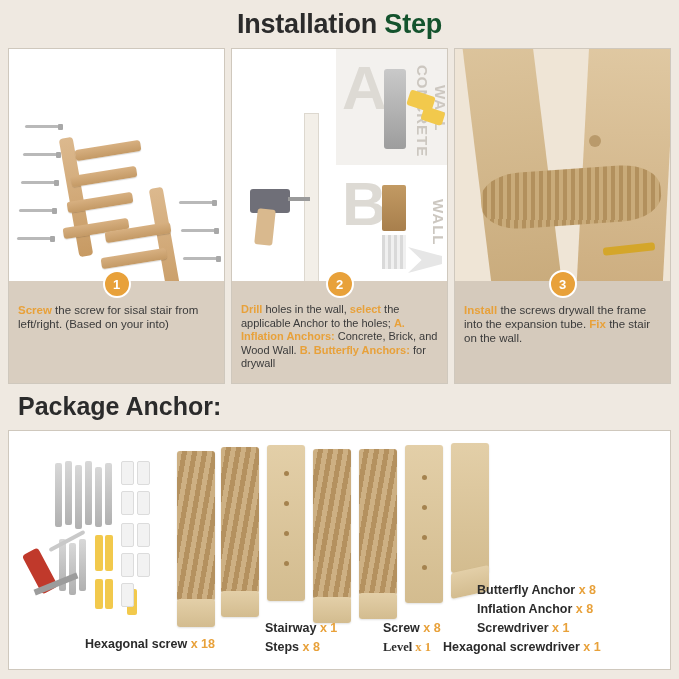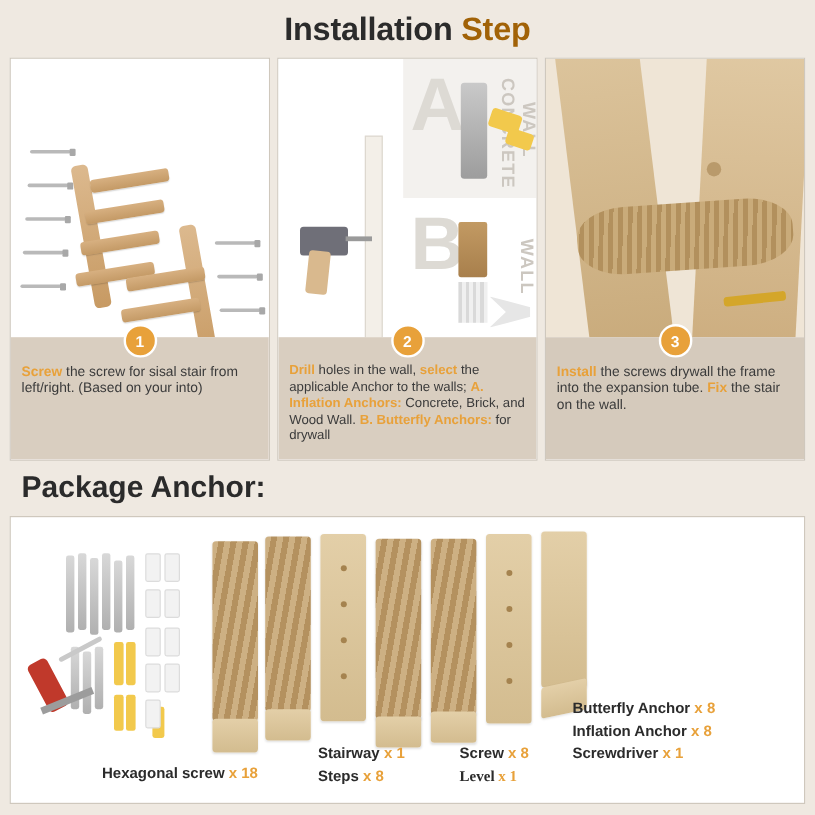--- a/index.html
+++ b/index.html
@@ -13,21 +13,21 @@
 
   
   .title{
     text-align:center;
     font-size:27px;
     font-weight:bold;
     color:#2b2b2b;
     padding-top:9px;
     letter-spacing:-0.2px;
   }
-  .title .hl{color:#a16207;}
+  .title .hl{color:#14532d;}
 
   
   .steps{
     position:absolute;
     top:48px;left:8px;
     width:663px;height:336px;
     display:flex;
     gap:6px;
   }
   .step{
@@ -190,21 +190,21 @@
 
           <div style="position:absolute;left:72px;top:64px;width:13px;height:175px;background:#f3efe8;border:1px solid #ddd8cf;"></div>
 
           <div class="drillbody" style="left:18px;top:140px;width:40px;height:24px;"></div>
           <div class="drillbody" style="left:24px;top:160px;width:18px;height:36px;background:#d9b98e;transform:rotate(6deg);"></div>
           <div style="position:absolute;left:56px;top:148px;width:22px;height:4px;background:#9a9a9a;"></div>
         </div>
       </div>
       <div class="badge">2</div>
       <div class="capbar" style="padding-top:22px;font-size:11px;line-height:13.5px;">
-        <span class="kw">Drill</span><span> holes in the wall, </span><span class="kw">select</span><span> the applicable Anchor to the walls; </span><span class="kw">A. Inflation Anchors:</span><span> Concrete, Brick, and Wood Wall. </span><span class="kw">B. Butterfly Anchors:</span><span> for drywall</span>
+        <span class="kw">Drill</span><span> holes in the wall, </span><span class="kw">select</span><span> the applicable Anchor to the holes; </span><span class="kw">A. Inflation Anchors:</span><span> Concrete, Brick, and Wood Wall. </span><span class="kw">B. Butterfly Anchors:</span><span> for drywall</span>
       </div>
     </div>
 
     <div class="step step3">
       <div class="photo">
         <div class="s3">
           <div class="wallboard" style="left:0;top:0;width:216px;height:232px;background:#efe5d6;"></div>
           <div class="wallboard" style="left:22px;top:-10px;width:70px;height:250px;transform:rotate(-7deg);"></div>
           <div class="wallboard" style="left:128px;top:-10px;width:86px;height:250px;transform:rotate(3deg);background:linear-gradient(180deg,#e0c9a3,#cdae80);"></div>
           <div class="rope" style="left:26px;top:120px;width:180px;height:56px;transform:rotate(-4deg);"></div>
@@ -284,20 +284,23 @@
 
     <div class="lbl" style="left:468px;top:152px;">
       <span>Butterfly Anchor</span> <span class="x">x 8</span>
     </div>
     <div class="lbl" style="left:468px;top:171px;">
       <span>Inflation Anchor</span> <span class="x">x 8</span>
     </div>
     <div class="lbl" style="left:468px;top:190px;">
       <span>Screwdriver</span> <span class="x">x 1</span>
     </div>
+    <div class="lbl" style="left:434px;top:209px;">
+      <span>Hexagonal screwdriver</span> <span class="x">x 1</span>
+    </div>
 
     <div class="lbl" style="left:76px;top:206px;">
       <span>Hexagonal screw</span> <span class="x">x 18</span>
     </div>
     <div class="lbl" style="left:256px;top:190px;">
       <span>Stairway</span> <span class="x">x 1</span>
     </div>
     <div class="lbl" style="left:256px;top:209px;">
       <span>Steps</span> <span class="x">x 8</span>
     </div>

